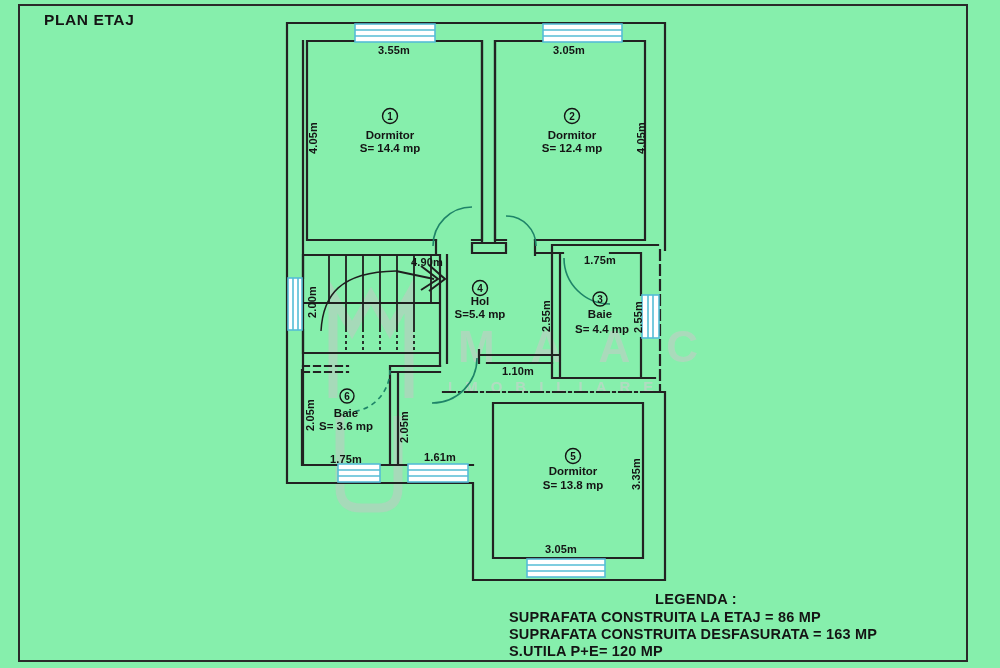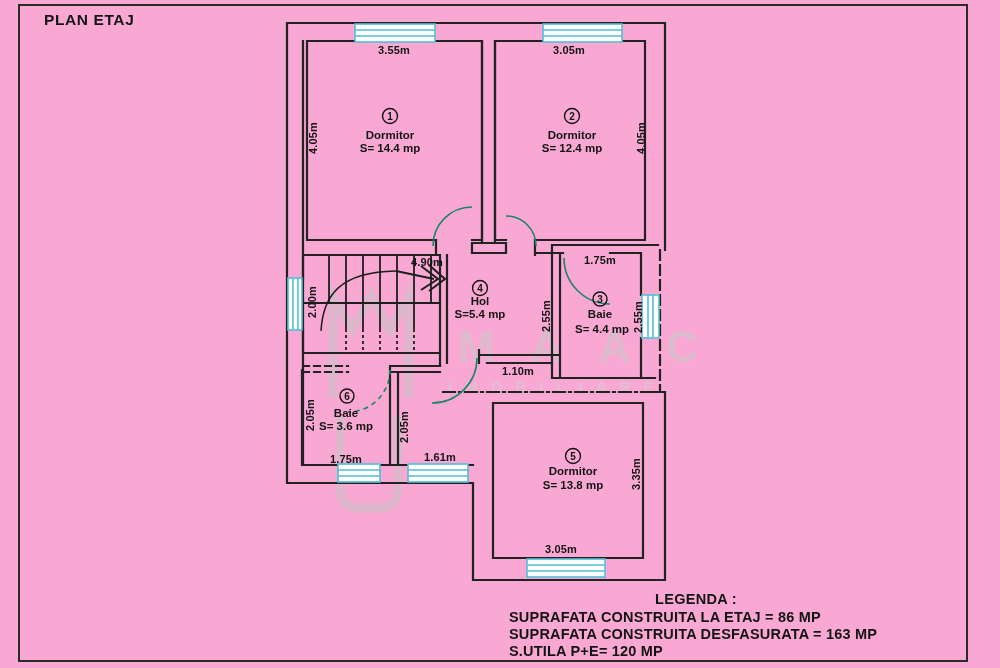--- a/index.html
+++ b/index.html
@@ -1,17 +1,17 @@
 <!DOCTYPE html>
 <html><head>
 <meta charset="utf-8">
 <style>
   html,body{margin:0;padding:0;background:#ffffff;}
   #stage{
-    position:relative;width:1000px;height:668px;background:#f9a8d4;
+    position:relative;width:1000px;height:668px;background:#86efac;
     font-family:"Liberation Sans", sans-serif;overflow:hidden;
   }
   svg{position:absolute;left:0;top:0;}
   svg text{fill:#141414;}
   .dim{font-size:11px;font-weight:700;letter-spacing:.2px;}
   .room-name{font-size:11.5px;font-weight:600;}
   .room-area{font-size:11.5px;font-weight:600;}
   .room-num{font-size:10px;font-weight:700;}
   .title{font-size:15.5px;font-weight:700;letter-spacing:.6px;}
   .legend-h{font-size:14.5px;font-weight:600;letter-spacing:.3px;}

